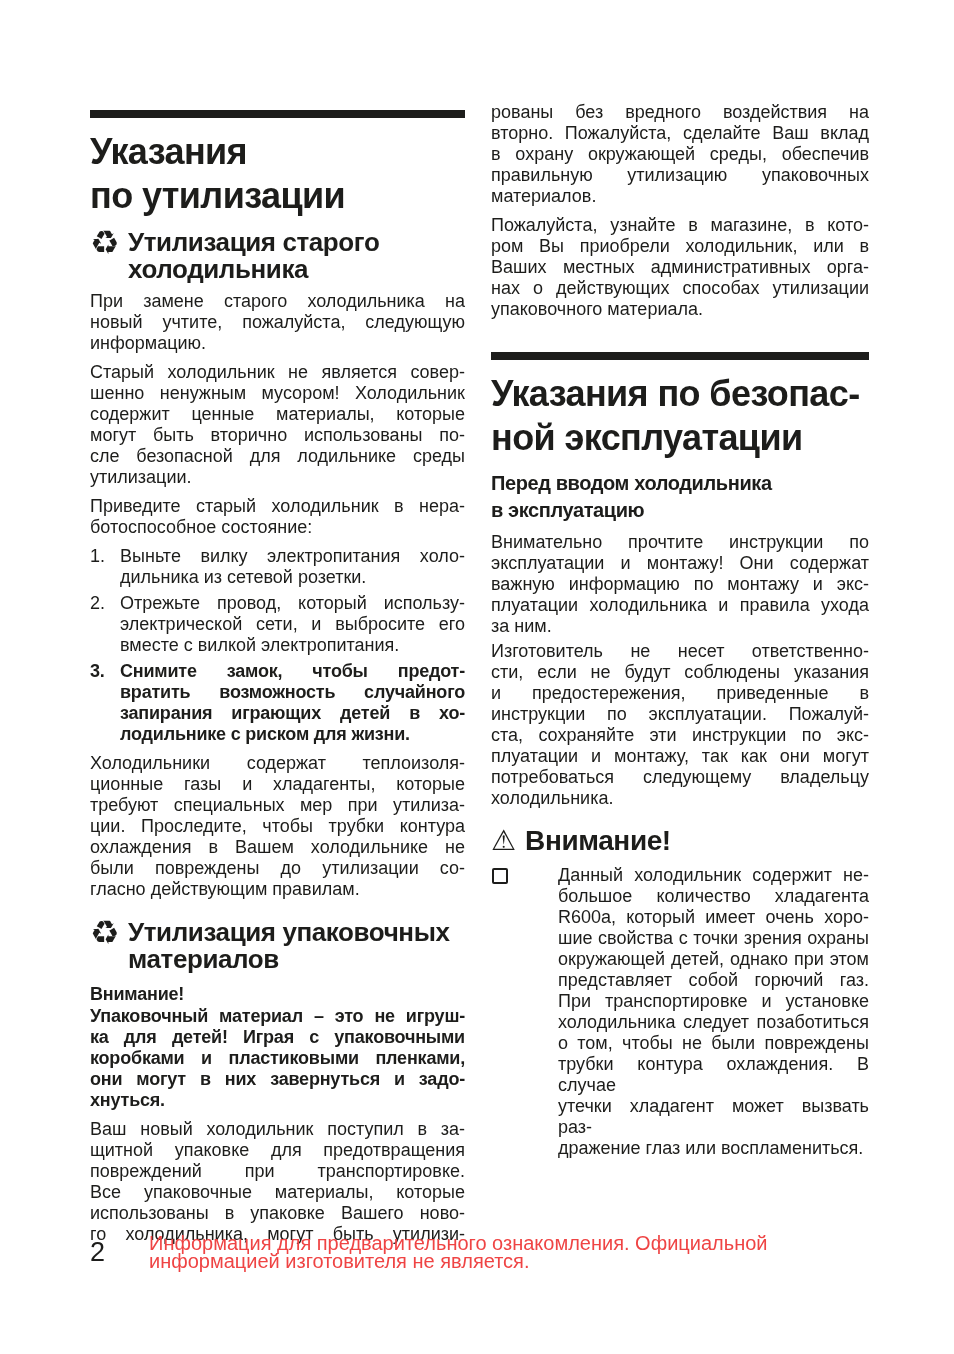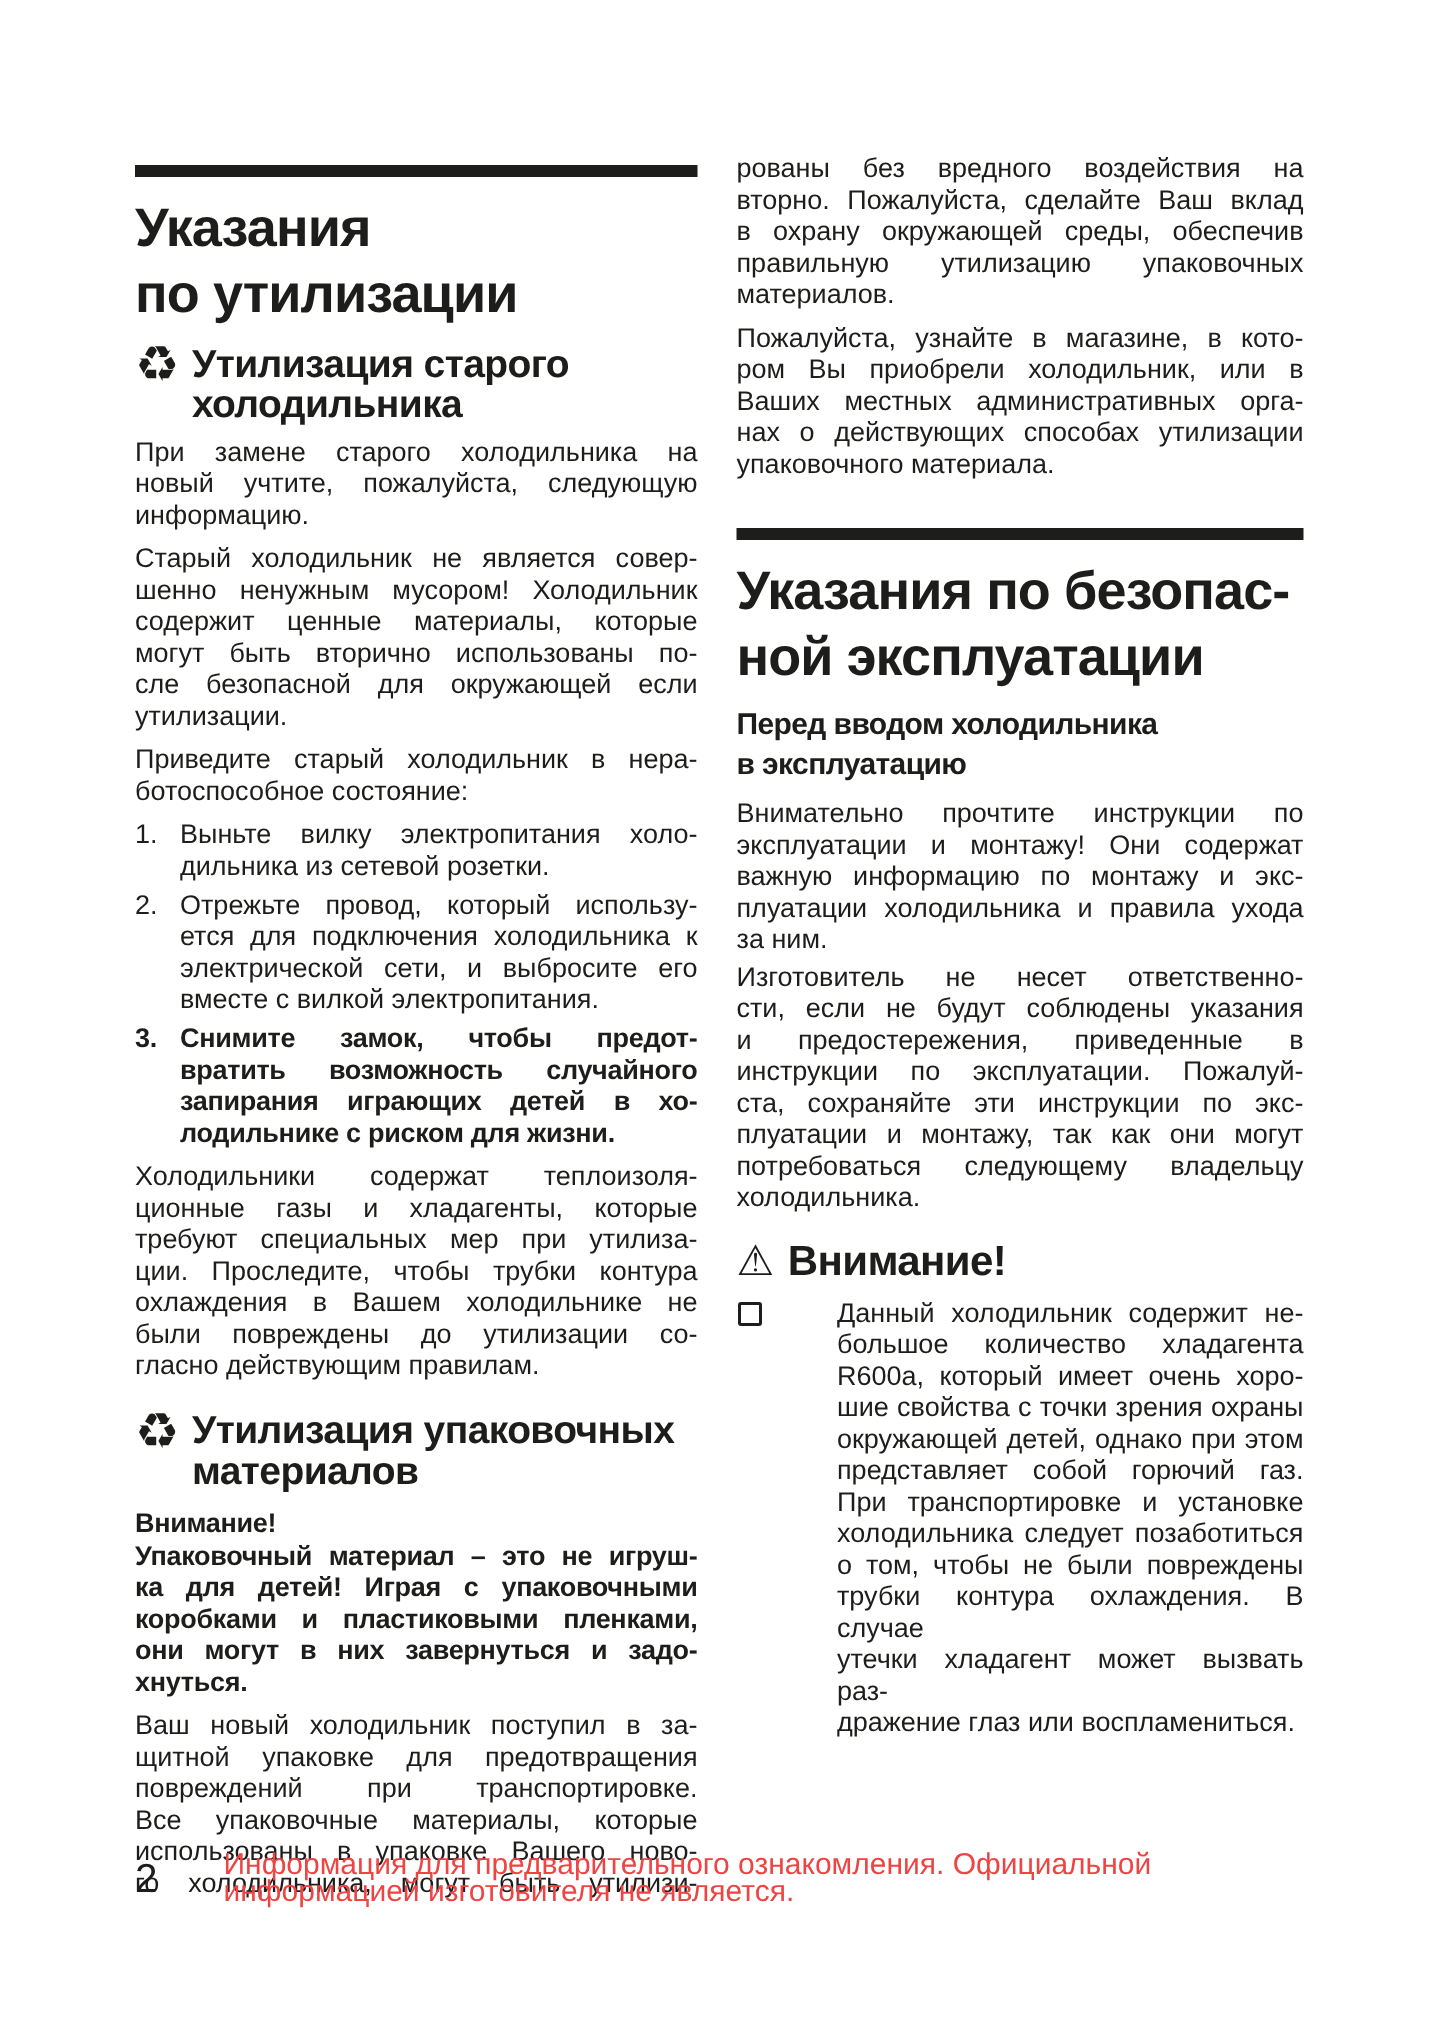--- a/index.html
+++ b/index.html
@@ -77,41 +77,40 @@
       <div class="p">
           <div class="line">При замене старого холодильника на</div>
           <div class="line">новый учтите, пожалуйста, следующую</div>
           <div class="line last">информацию.</div>
         </div>
       <div class="p">
           <div class="line">Старый холодильник не является совер-</div>
           <div class="line">шенно ненужным мусором! Холодильник</div>
           <div class="line">содержит ценные материалы, которые</div>
           <div class="line">могут быть вторично использованы по-</div>
-          <div class="line">сле безопасной для окружающей если</div>
+          <div class="line">сле безопасной для лодильнике среды</div>
           <div class="line last">утилизации.</div>
         </div>
       <div class="p">
           <div class="line">Приведите старый холодильник в нера-</div>
           <div class="line last">ботоспособное состояние:</div>
         </div>
 
       <div class="list">
         <div class="li">
           <span class="num">1.</span>
           <div class="li-t">
               <div class="line">Выньте вилку электропитания холо-</div>
               <div class="line last">дильника из сетевой розетки.</div>
             </div>
         </div>
         <div class="li">
           <span class="num">2.</span>
           <div class="li-t">
               <div class="line">Отрежьте провод, который использу-</div>
-              <div class="line">ется для подключения холодильника к</div>
               <div class="line">электрической сети, и выбросите его</div>
               <div class="line last">вместе с вилкой электропитания.</div>
             </div>
         </div>
         <div class="li bold">
           <span class="num">3.</span>
           <div class="li-t">
               <div class="line">Снимите замок, чтобы предот-</div>
               <div class="line">вратить возможность случайного</div>
               <div class="line">запирания играющих детей в хо-</div>

